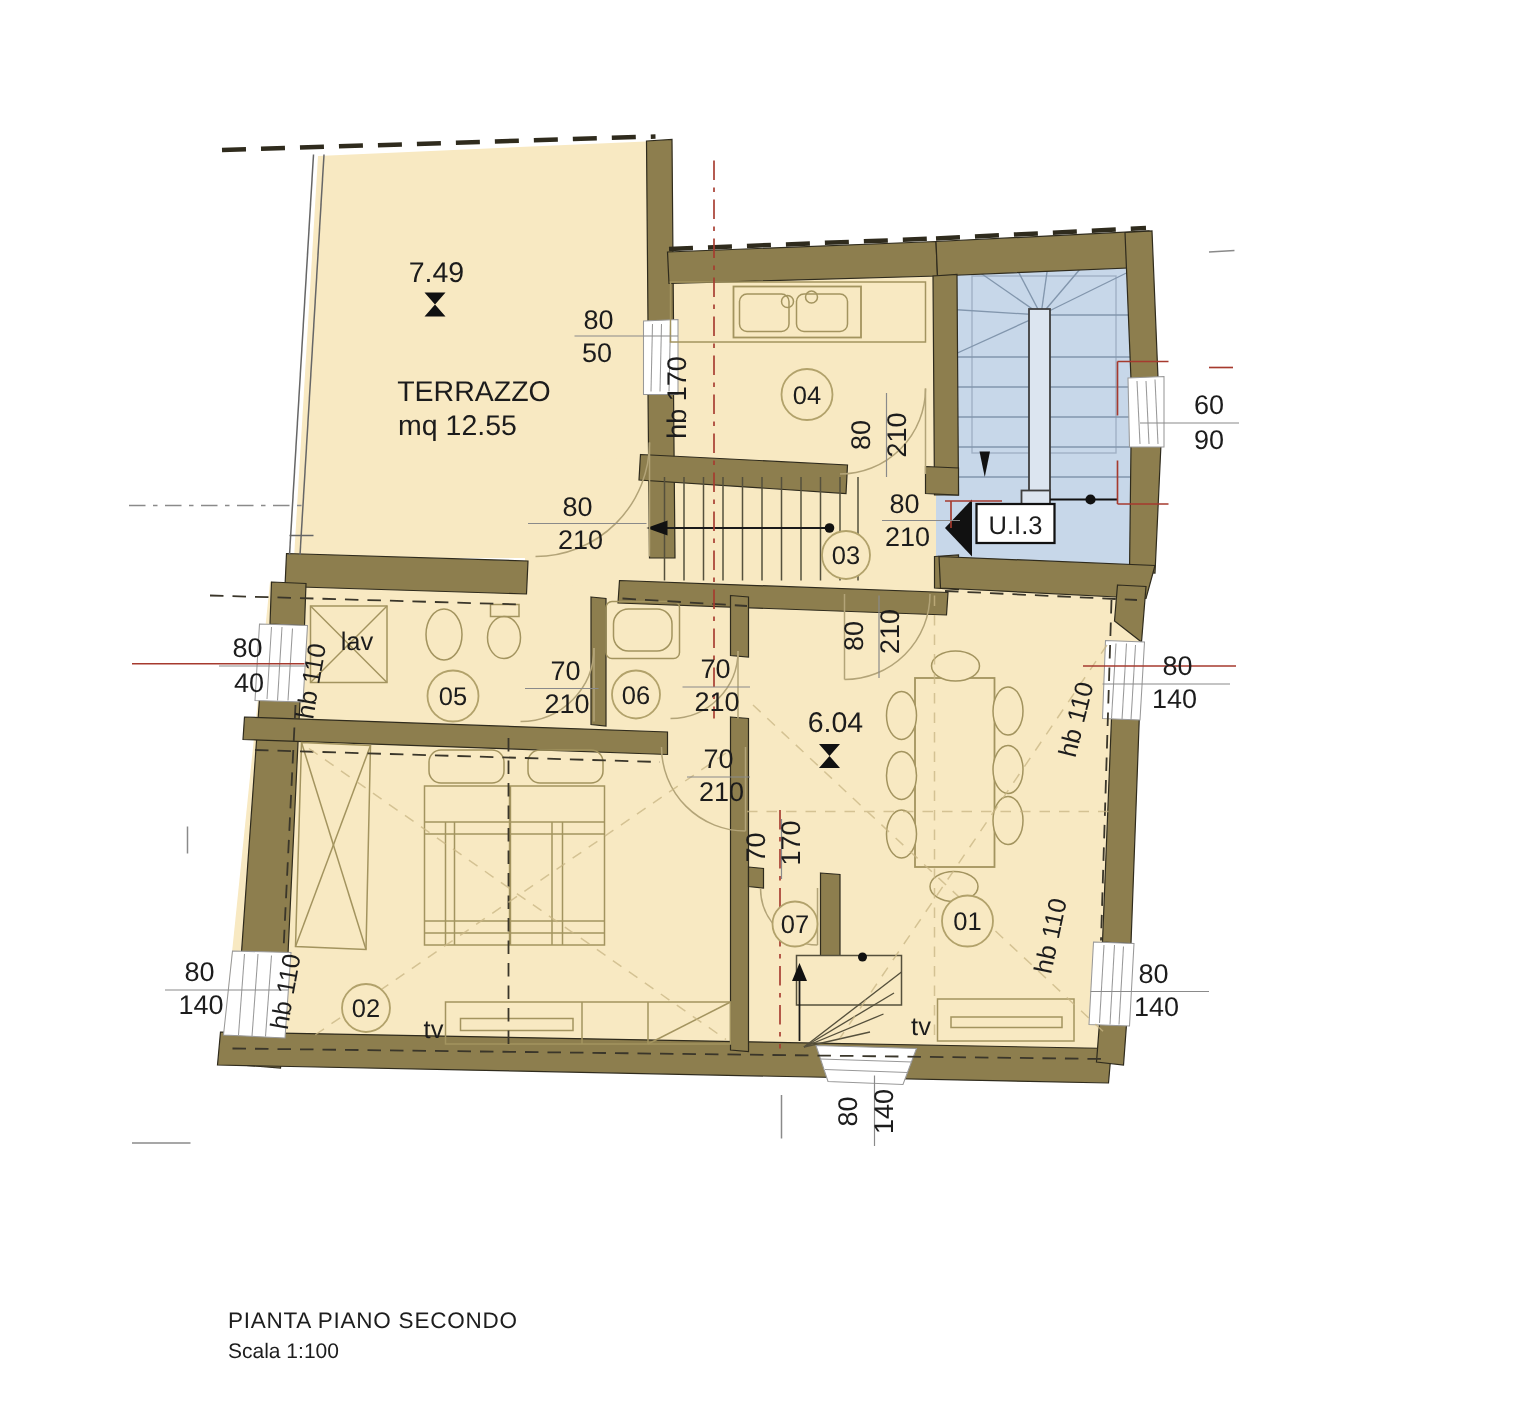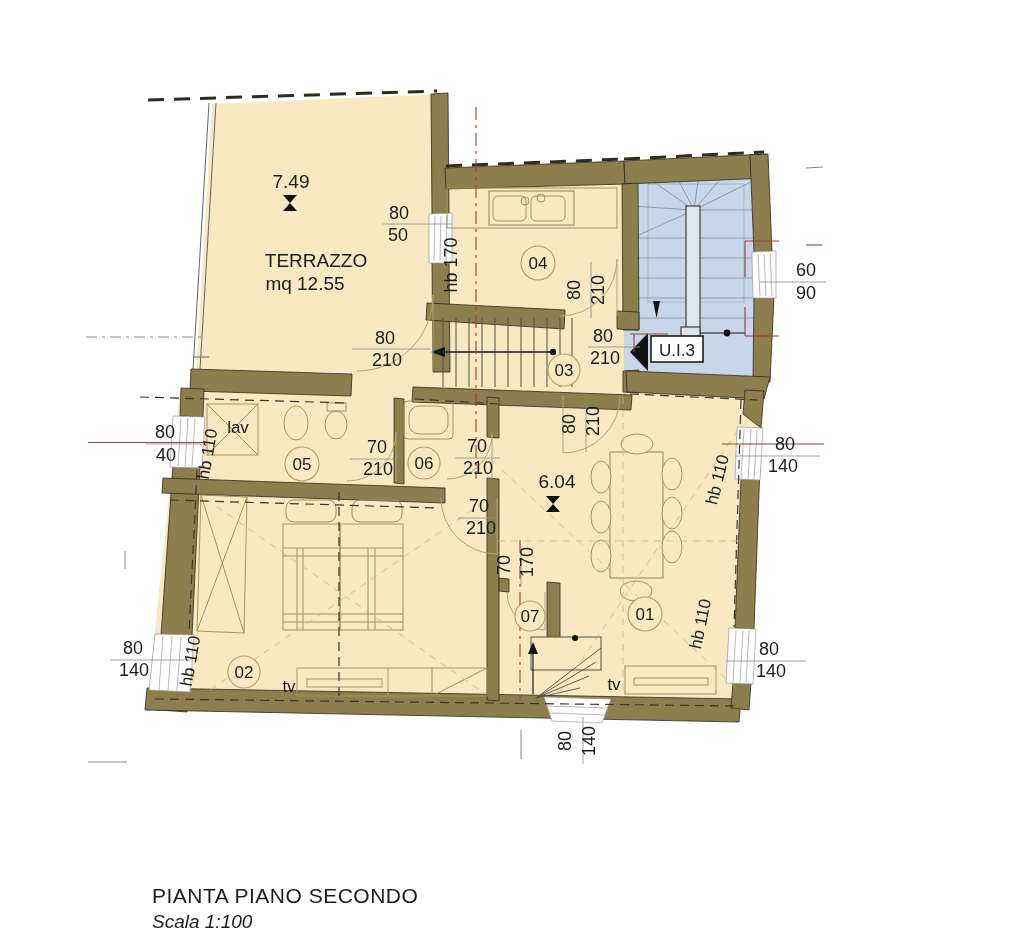--- a/index.html
+++ b/index.html
@@ -1,21 +1,21 @@
 <!DOCTYPE html>
 <html><head>
 <meta charset="utf-8">
 <style>
   html,body{margin:0;padding:0;background:#ffffff;}
   #stage{position:relative;width:1024px;height:934px;background:#fff;overflow:hidden;
          font-family:"Liberation Sans", sans-serif;}
   svg{position:absolute;left:0;top:0;}
   .titleblock{position:absolute;left:152px;top:872px;color:#1d1d1d;}
-  .titleblock .l1{font-size:21px;letter-spacing:0.5px;margin-top:12px;}
-  .titleblock .l2{font-size:19px;margin-top:3px;font-style:italic;}
+  .titleblock .l1{font-size:15px;letter-spacing:0.5px;}
+  .titleblock .l2{font-size:14px;margin-top:3px;}
   text{fill:#1c1c1c;}
 </style>
 </head>
 <body>
 
 <div id="stage">
 <svg width="1024" height="934" viewBox="0 0 1024 934">
 
   <g>
     <polygon points="212,104 438,94 443,372 196,372" fill="#f8e9c2"></polygon>

